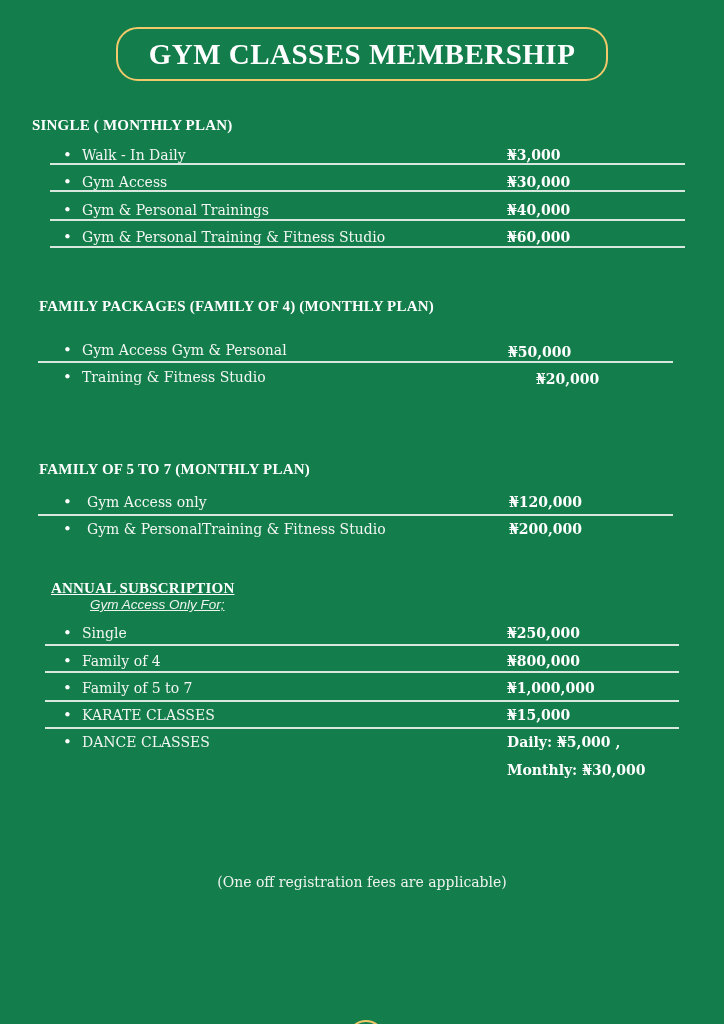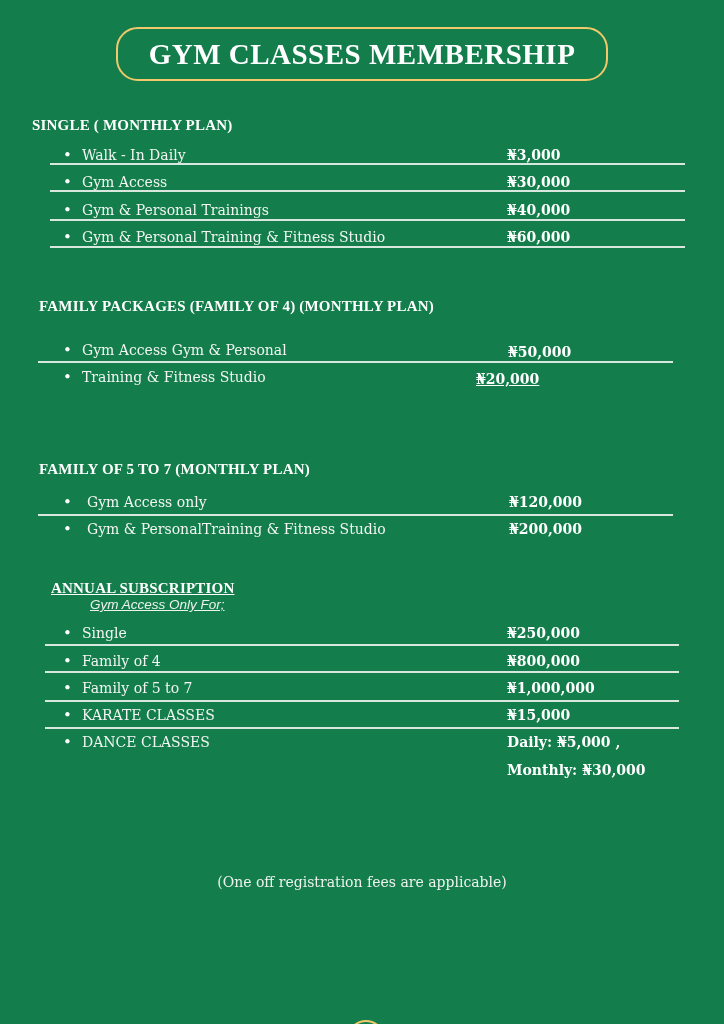--- a/index.html
+++ b/index.html
@@ -72,21 +72,21 @@
 <div class="row" style="left:0;top:341px;width:724px;">
   <span class="bullet" style="left:63px;">•</span>
   <span class="label" style="left:82px;">Gym Access Gym &amp; Personal</span>
   <span class="price" style="left:508px;top:2px;">₦50,000</span>
 </div>
 <div class="line" style="left:38px;top:361px;width:635px;"></div>
 
 <div class="row" style="left:0;top:368px;width:724px;">
   <span class="bullet" style="left:63px;">•</span>
   <span class="label" style="left:82px;">Training &amp; Fitness Studio</span>
-  <span class="price" style="left:476px;top:2px;text-decoration:underline;">₦20,000</span>
+  <span class="price" style="left:536px;top:2px;">₦20,000</span>
 </div>
 
 <div class="heading" style="left:39px;top:461px;">FAMILY OF 5 TO 7 (MONTHLY PLAN)</div>
 
 <div class="row" style="left:0;top:493px;width:724px;">
   <span class="bullet" style="left:63px;">•</span>
   <span class="label" style="left:87px;">Gym Access only</span>
   <span class="price" style="left:509px;">₦120,000</span>
 </div>
 <div class="line" style="left:38px;top:514px;width:635px;"></div>

